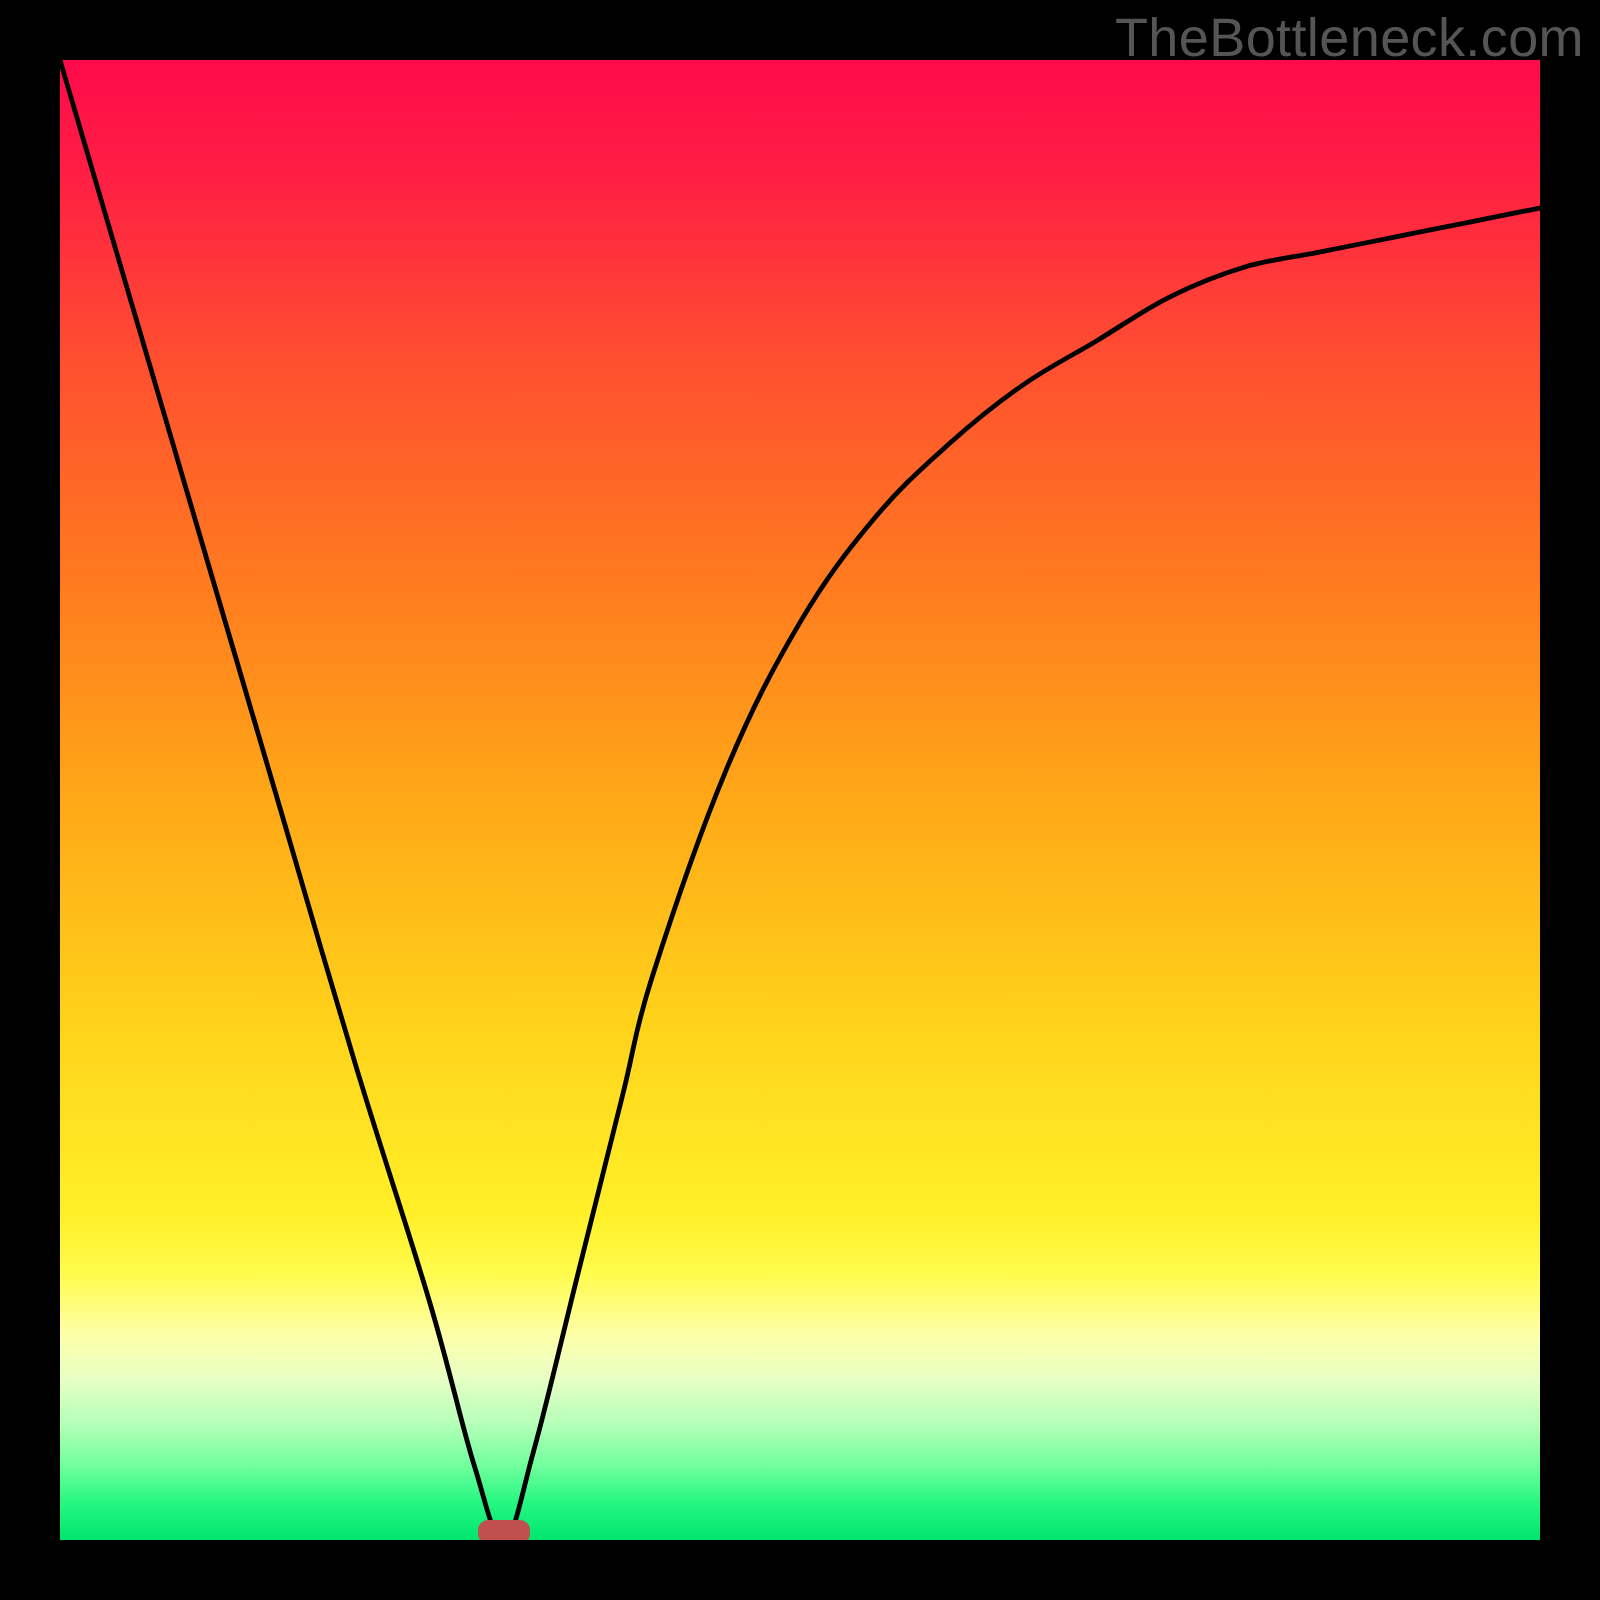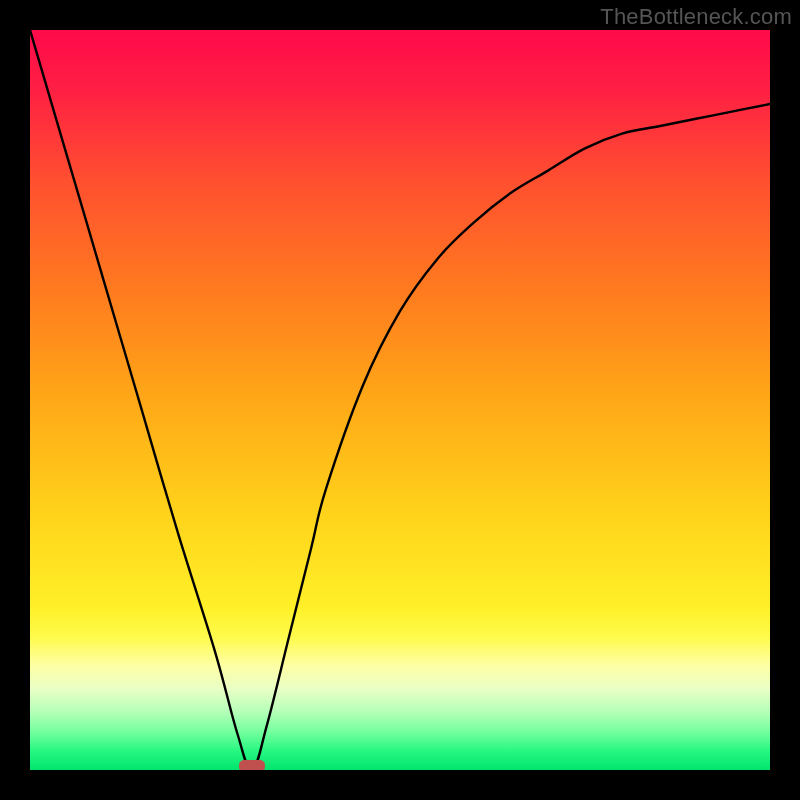--- a/index.html
+++ b/index.html
@@ -15,21 +15,21 @@
     position: relative;
     width: 800px;
     height: 800px;
     background: #000;
   }
   .watermark {
     position: absolute;
     top: 4px;
     right: 8px;
     color: #555;
-    font-size: 22px;
+    font-size: 27px;
     font-weight: 500;
     letter-spacing: 0.2px;
     z-index: 20;
   }
   .plot-area {
     position: absolute;
     left: 30px;
     top: 30px;
     width: 740px;
     height: 740px;

